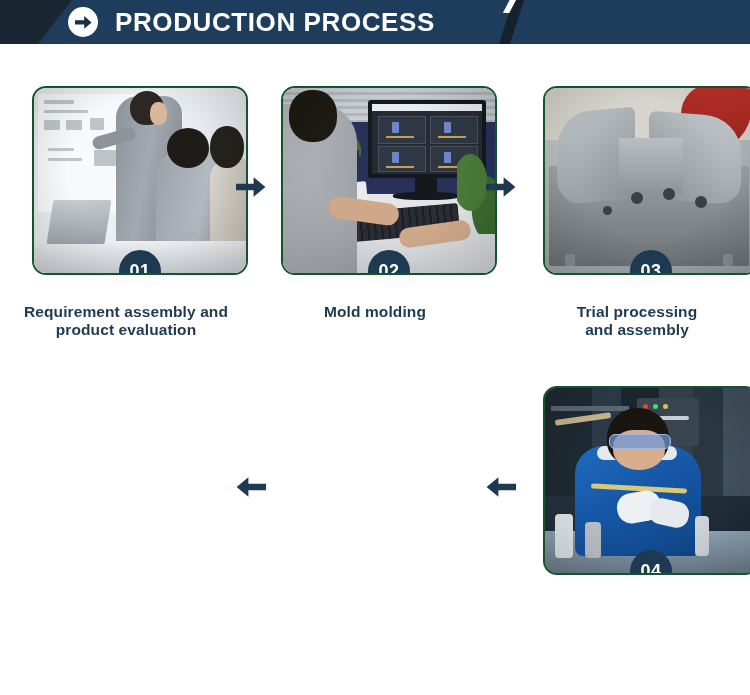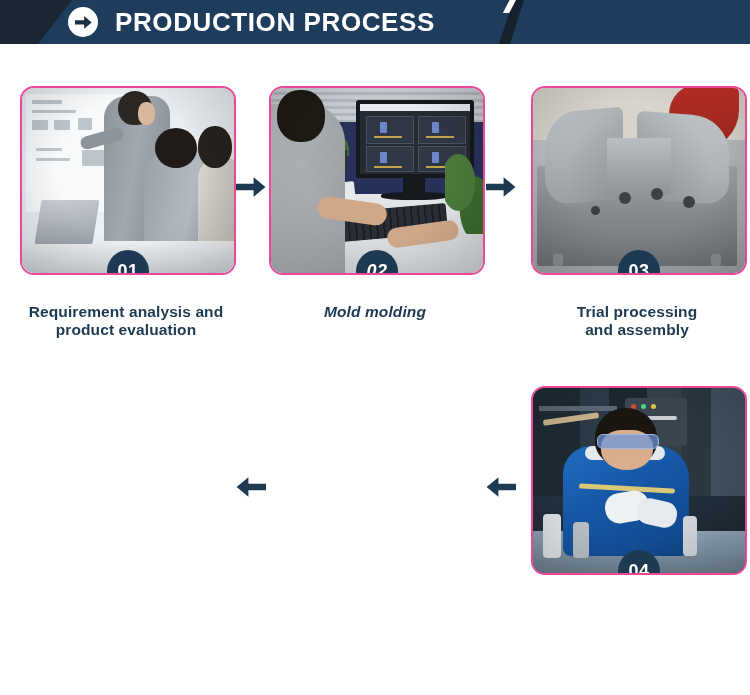--- a/index.html
+++ b/index.html
@@ -87,31 +87,32 @@
     height: 300px;
   }
   .row-2 { height: 300px; }
 
   .step {
     position: absolute;
     width: 212px;
     top: 36px;
   }
   .step.c1 { left: 20px; }
-  .step.c2 { left: 269px; font-style: italic; }
+  .step.c2 { left: 269px; }
   .step.c3 { left: 518px; padding-left: 13px; }
 
   .card {
     position: relative;
     width: 212px;
     height: 185px;
     border-radius: 14px;
-    border: 2px solid #ec4899;
+    border: 2px solid #14532d;
     overflow: hidden;
     background: #cfd6dd;
+    margin-left: 12px;
   }
 
   
   .photo { position: absolute; inset: 0; }
 
   
   .ph01 {
     background:
       linear-gradient(110deg, #e9ecef 0%, #eef1f4 42%, #dfe3e8 100%);
   }
@@ -512,21 +513,21 @@
           <div class="head2"></div>
           <div class="man3"></div>
           <div class="head3"></div>
           <div class="desk"></div>
           <div class="lap"></div>
           <div class="vig"></div>
         </div>
         <div class="badge">01</div>
       </div>
       <div class="caption">
-        <span>Requirement analysis and</span>
+        <span>Requirement assembly and</span>
         <span class="l2">product evaluation</span>
       </div>
     </div>
 
     <div class="arrow a1">
       <svg width="30" height="22" viewBox="0 0 30 22" aria-hidden="true">
         <path d="M0 7.8 H17.6 V1.2 L29.4 11 L17.6 20.8 V14.2 H0 Z" fill="#1e3a52"></path>
       </svg>
     </div>
 

